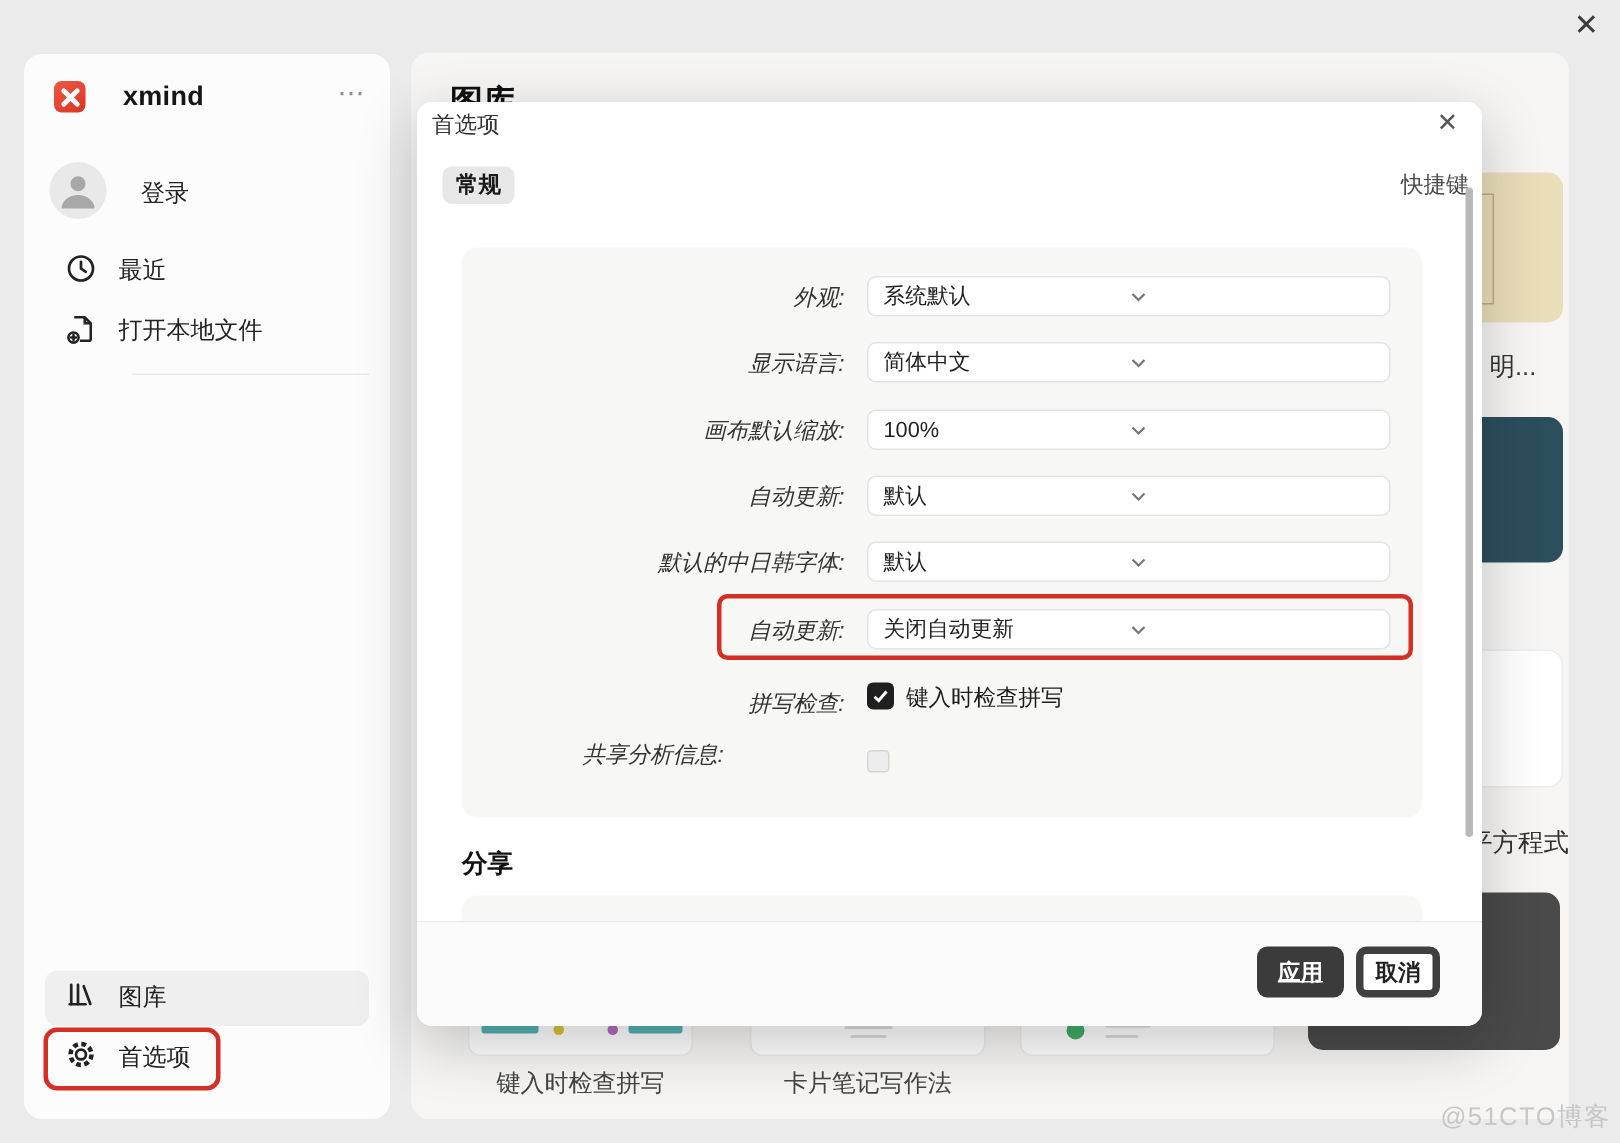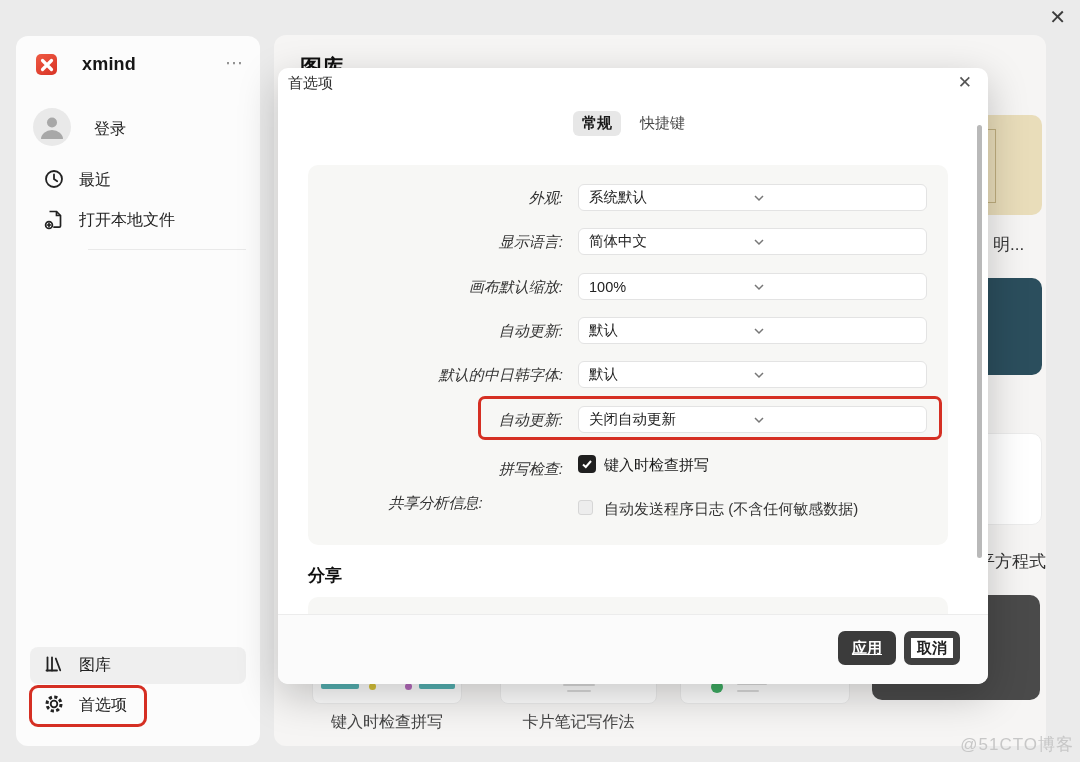--- a/index.html
+++ b/index.html
@@ -58,21 +58,21 @@
   .gline{position:absolute;height:2px;background:#dcdcdc;border-radius:1px;}
   .caption{top:677px;font-size:16px;color:#444;text-align:center;}
   .cap-a{left:38px;width:150px;}
   .cap-b{left:226px;width:157px;}
 
   
   .dialog{left:278px;top:68px;width:710px;height:616px;background:#ffffff;border-radius:10px;
           box-shadow:0 12px 40px rgba(0,0,0,.22);z-index:20;}
   .dlg-title{left:10px;top:6px;font-size:15px;color:#333;}
   .dlg-close{right:16px;top:4px;font-size:17px;color:#555;cursor:pointer;}
-  .dlg-tabs{left:1px;right:0;top:43px;display:flex;justify-content:center;align-items:center;gap:10px;}
+  .dlg-tabs{left:17px;right:0;top:43px;display:flex;justify-content:space-between;align-items:center;gap:10px;}
   .tab{font-size:15px;padding:3px 9px;border-radius:6px;cursor:pointer;}
   .tab-active{background:#e7e7e7;font-weight:bold;color:#1a1a1a;}
   .tab-idle{color:#4a4a4a;}
 
   .form-panel{left:30px;top:97px;width:640px;height:380px;background:#f7f7f5;border-radius:10px;}
   .form-row{position:absolute;left:0;width:100%;height:28px;}
   .row-label{position:absolute;left:0;width:255px;text-align:right;font-size:15px;color:#333;top:5px;font-style:italic;}
   .select{position:absolute;left:270px;width:349px;height:27px;background:#fff;border:1px solid #e3e3e3;border-radius:6px;
           box-sizing:border-box;display:flex;align-items:center;padding:0 10px;cursor:pointer;}
   .select span{font-size:14.5px;color:#222;flex:1;}
@@ -81,21 +81,21 @@
   .cb-checked{position:absolute;left:270px;width:18px;height:18px;background:#1f1f1f;border-radius:4px;display:flex;align-items:center;justify-content:center;cursor:pointer;}
   .cb-unchecked{position:absolute;left:270px;width:15px;height:15px;background:#ededed;border:1px solid #d6d6d6;border-radius:3px;box-sizing:border-box;cursor:pointer;}
   .cb-label{position:absolute;left:296px;font-size:15px;color:#1c1c1c;}
 
   .share-header{left:30px;top:496px;font-size:17px;font-weight:bold;color:#111;}
   .share-panel{left:30px;top:529px;width:640px;height:17px;background:#f7f7f5;border-radius:10px 10px 0 0;}
 
   .dlg-footer{left:0;bottom:0;width:710px;height:70px;background:#fbfbfb;border-top:1px solid #ececec;border-radius:0 0 10px 10px;box-sizing:border-box;}
   .btn{position:absolute;top:16px;height:34px;border-radius:7px;font-size:15px;font-weight:bold;display:flex;align-items:center;justify-content:center;cursor:pointer;box-sizing:border-box;}
   .btn-apply{right:92px;width:58px;background:#3b3b3b;color:#fff;text-decoration:underline;}
-  .btn-cancel{right:28px;width:56px;background:#fff;border:7px solid #404040;color:#222;}
+  .btn-cancel{right:28px;width:56px;background:#fff;border:5px solid #404040;color:#222;}
   .d-scrollbar{right:6px;top:57px;width:5px;height:433px;background:#b9b9b9;border-radius:3px;}
 
   .watermark{right:6px;bottom:6px;font-size:17px;color:#c7c7c7;letter-spacing:1px;z-index:70;}
 </style>
 </head>
 <body>
 
 <div class="abs win-close">✕</div>
 
 <div class="abs sidebar">
@@ -290,21 +290,20 @@
         <svg width="12" height="12" viewBox="0 0 12 12">
             <path d="M2 6.5 L4.8 9 L10 3" stroke="#fff" stroke-width="2" fill="none"></path>
           </svg>
       </div>
       <div class="cb-label" style="top:6px;">键入时检查拼写</div>
     </div>
 
     <div class="form-row" style="top:329px;">
       <div class="row-label" style="top:0;text-align:center;">共享分析信息:</div>
       <div class="cb-unchecked" style="top:6px;"></div>
-      <div class="cb-label" style="top:6px;color:#333;">自动发送程序日志 (不含任何敏感数据)</div>
     </div>
 
   </div>
 
   <div class="abs share-header">分享</div>
   <div class="abs share-panel"></div>
 
   <div class="abs dlg-footer">
     <div class="btn btn-apply">应用</div>
     <div class="btn btn-cancel">取消</div>

